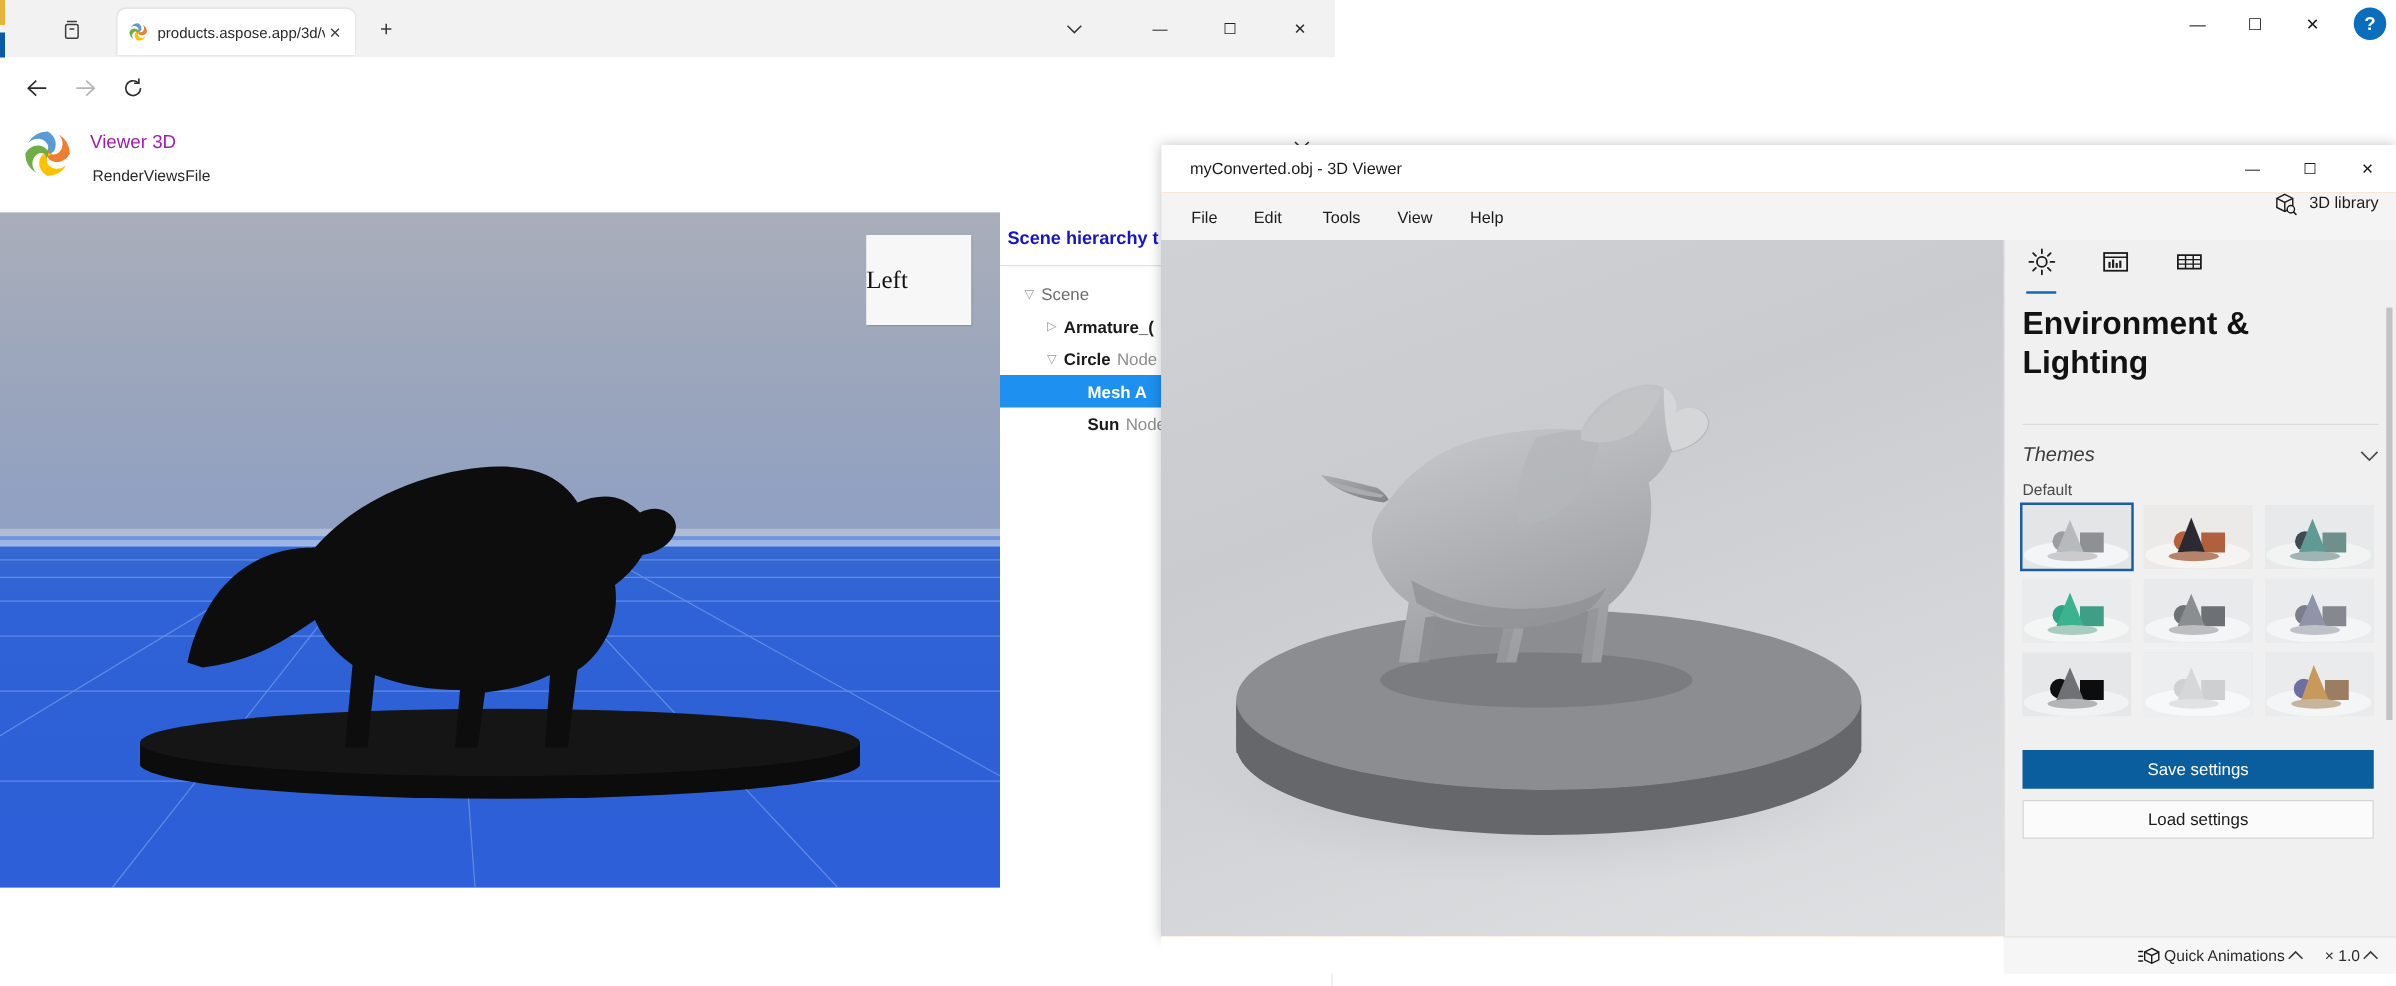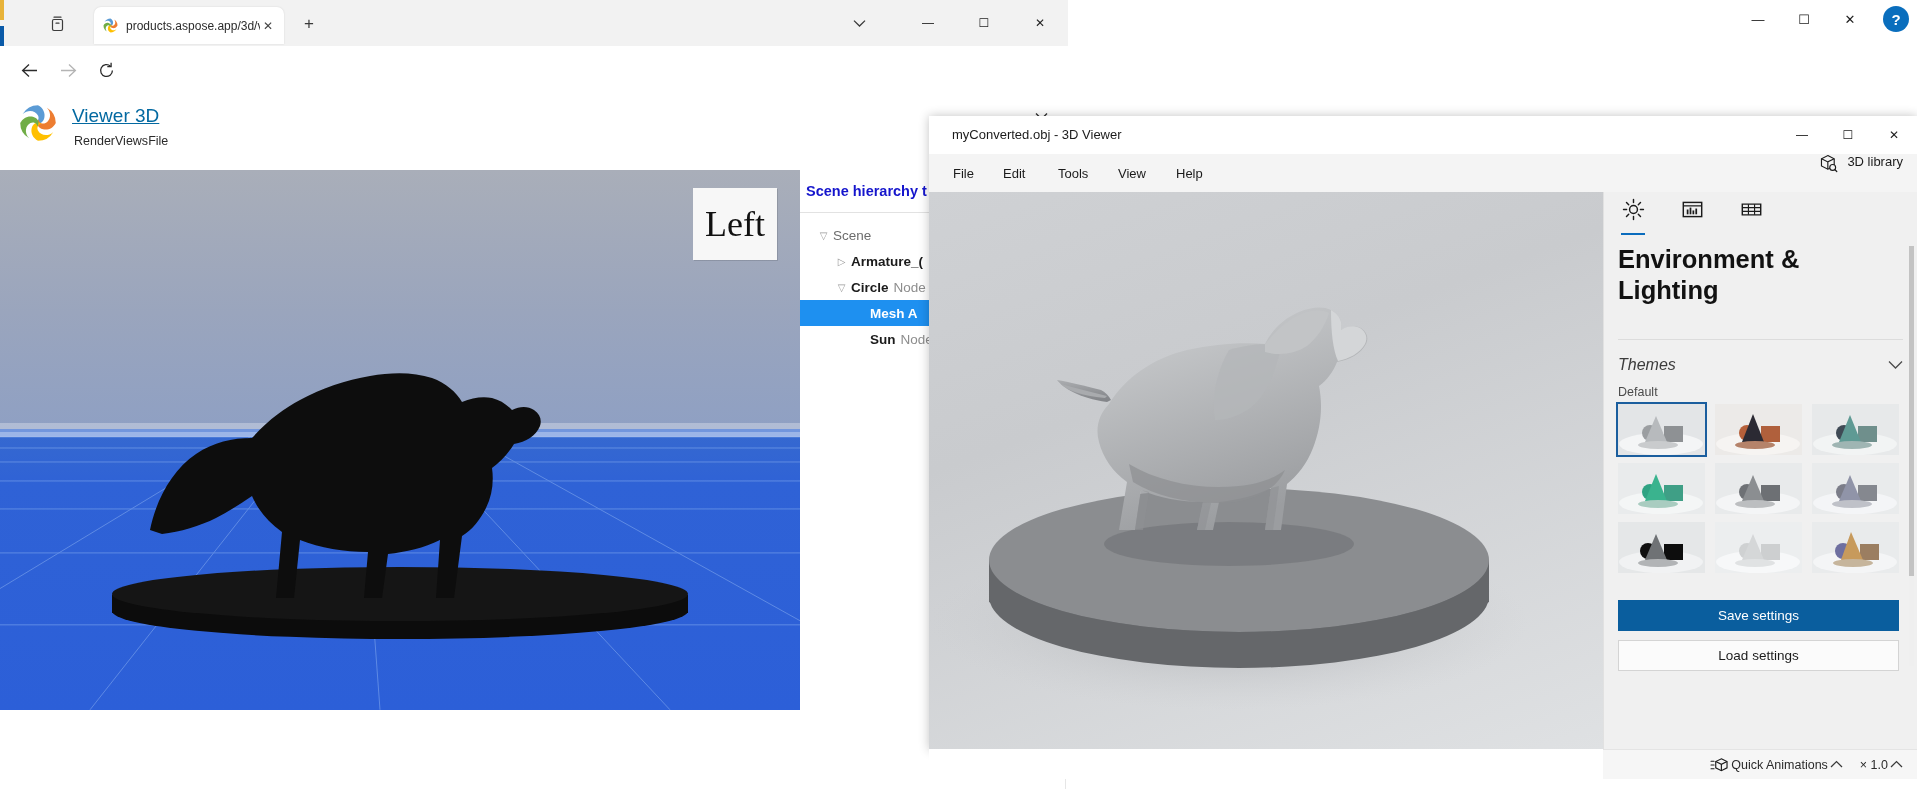--- a/index.html
+++ b/index.html
@@ -53,37 +53,37 @@
   .omni-url { flex:1 1 auto; font-size:12.5px; color:#7d7d7d; white-space:nowrap;
     overflow:hidden; margin-left:5px; }
   .omni-url b { color:#1b1b1b; font-weight:700; }
   .omni-url .sc { color:#7d7d7d; }
   .nav-menu { position:absolute; left:1030px; top:57px; width:26px; height:26px;
     display:flex; align-items:center; justify-content:center; color:#303030; }
 
   
   .page { position:absolute; left:0; top:93px; width:1068px; height:647px; background:#ffffff; }
   .aspose-logo { position:absolute; left:17px; top:9px; width:42px; height:42px; }
-  .aspose-title { position:absolute; left:72px; top:12px; font-size:19px; color:#0369a1;text-decoration:underline; }
+  .aspose-title { position:absolute; left:72px; top:12px; font-size:15px; color:#a21caf; }
   .aspose-menu { position:absolute; left:74px; top:41px; display:flex; 
     font-size:12.5px; color:#2b2b2b; }
 
   .viewport { position:absolute; left:0; top:77px; width:800px; height:540px; overflow:hidden;
     background:linear-gradient(#a8adb8 0%, #98a4bd 30%, #7f97c9 46%, #2f63d4 49%, #2f63d4 100%); }
   .vp-sky { position:absolute; left:0; top:0; width:800px; height:48%;
     background:linear-gradient(#a9aeb9 0%,#9aa5bd 55%, #8fa0c3 100%); }
   .vp-floor { position:absolute; left:0; top:48%; width:800px; height:52%;
     background:linear-gradient(#3669cf 0%, #2f62d6 20%, #2c5fd8 100%); }
   .vp-grid { position:absolute; left:0; top:48%; width:800px; height:52%; opacity:.55; }
   .vp-horizonband { position:absolute; left:0; top:46.8%; width:800px; height:14px;
     background:rgba(255,255,255,.30); }
   .vp-cube { position:absolute; left:693px; top:18px; width:84px; height:72px;
     background:#f7f7f7; box-shadow:1px 1px 0 rgba(0,0,0,.12);
-    display:flex; align-items:center; justify-content:center;
-    font-size:36px; color:#111; font-family:"Liberation Serif", serif; }
+    display:flex; align-items:center; 
+    font-size:20px; color:#111; font-family:"Liberation Serif", serif; }
 
   .hier { position:absolute; left:800px; top:77px; width:268px; height:540px; background:#fff; }
   .hier-head { position:absolute; left:0; top:0; width:268px; height:42px;
     display:flex; align-items:center; padding-left:6px; }
   .hier-title { font-size:14.5px; font-weight:bold; color:#1515cc; white-space:nowrap; }
   .hier-rule { position:absolute; left:0; top:42px; width:268px; height:1px; background:#e2e2e2; }
   .tree { position:absolute; left:0; top:52px; width:268px; }
   .tnode { height:26px; display:flex; align-items:center; font-size:13.5px; white-space:nowrap; }
   .tcaret { width:19px; flex:0 0 auto; color:#9a9a9a; font-size:10px; text-align:center; }
   .tname { font-weight:bold; color:#1b1b1b; }

